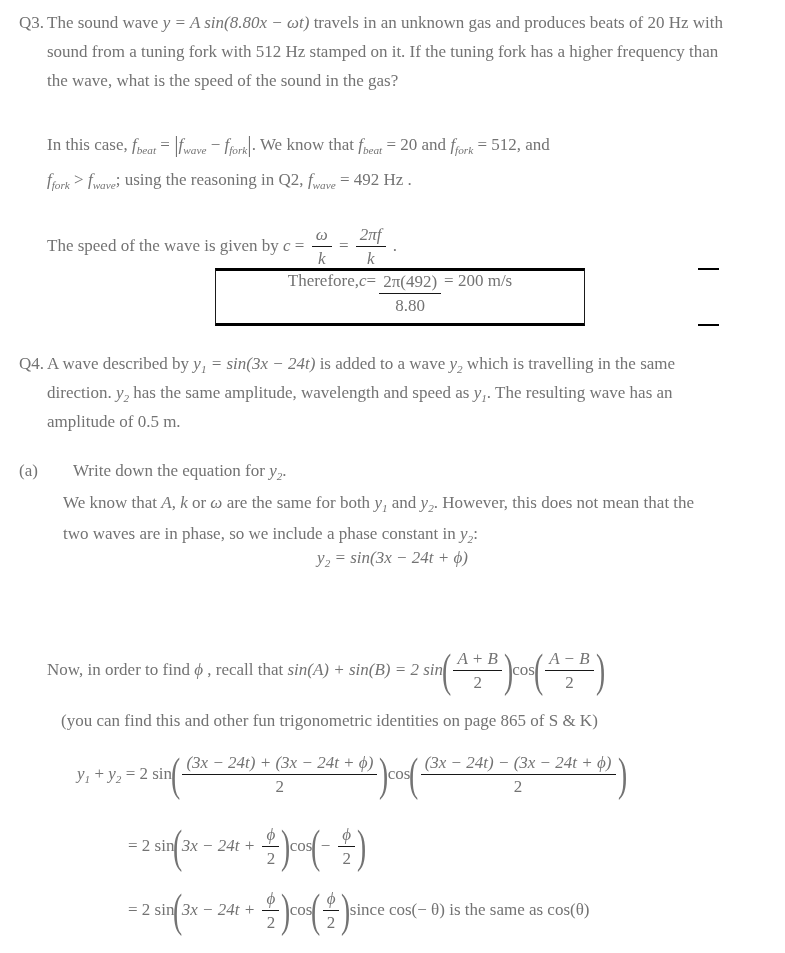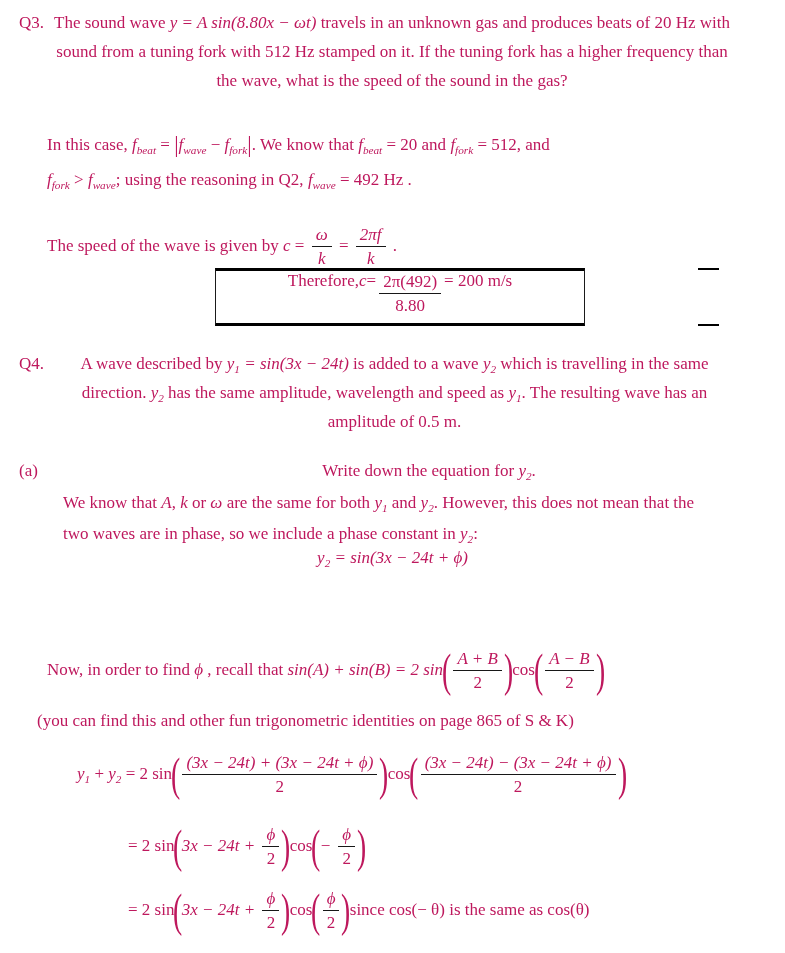--- a/index.html
+++ b/index.html
@@ -1,29 +1,29 @@
 <!DOCTYPE html>
 <html><head>
 <meta charset="utf-8">
 <style>
   html,body { margin:0; padding:0; background:#ffffff; }
   .page {
     position: relative;
     width: 785px;
     height: 953px;
     background: #ffffff;
-    color: #be185d;
+    color: #737373;
     font-family: "Liberation Serif", "DejaVu Serif", serif;
     font-size: 17px;
     line-height: 29px;
     overflow: hidden;
   }
   .blk { position: absolute; left: 0; right: 0; }
   .qlabel { position: absolute; left: 19px; top: 0; }
-  .qbody { margin-left: 47px; text-align: center; }
+  .qbody { margin-left: 47px; }
   .qbody.inda { margin-left: 73px; }
   .rm { font-style: normal; }
   .mi { font-style: italic; }
   sub { font-size: 66%; line-height: 0; }
   .fs sub { font-style: italic; }
   .fs { white-space: nowrap; }
   .av { font-size: 130%; vertical-align: -2px; font-weight: 300; }
   .frac { display: inline-block; vertical-align: middle; text-align: center; margin: 0 3px; line-height: 1.25; }
   .frac .fnum { display: block; border-bottom: 1px solid #171717; padding: 0 4px 1px; }
   .frac .fden { display: block; padding: 1px 4px 0; }
@@ -81,21 +81,21 @@
     <div class="qbody inda"><span class="rm">Write down the equation for </span><span class="fs"><span class="mi">y</span><sub>2</sub></span><span class="rm">.</span></div>
   </div>
 
   <div class="blk" style="top:487px;left:63px;width:645px;line-height:31px"><span class="rm">We know that </span><span class="mi">A</span><span class="rm">, </span><span class="mi">k</span><span class="rm"> or </span><span class="mi">ω</span><span class="rm"> are the same for both </span><span class="fs"><span class="mi">y</span><sub>1</sub></span><span class="rm"> and </span><span class="fs"><span class="mi">y</span><sub>2</sub></span><span class="rm">. However, this does not mean that the two waves are in phase, so we include a phase constant in </span><span class="fs"><span class="mi">y</span><sub>2</sub></span><span class="rm">:</span></div>
 
   <div class="blk center" style="top:546px;line-height:1.4"><span class="fs"><span class="mi">y</span><sub>2</sub></span><span class="mi"> = sin(3x − 24t + ϕ)</span></div>
 
 
   <div class="blk eqline" style="top:648px;left:47px"><span class="rm">Now, in order to find </span><span class="mi">ϕ</span><span class="rm"> , recall that </span><span class="mi">sin(A) + sin(B) = 2 sin</span><span class="bp">(</span><span class="frac"><span class="fnum mi">A + B</span><span class="fden rm">2</span></span><span class="bp">)</span><span class="rm">cos</span><span class="bp">(</span><span class="frac"><span class="fnum mi">A − B</span><span class="fden rm">2</span></span><span class="bp">)</span></div>
 
-  <div class="blk" style="top:706px;left:37px"><span class="rm">(you can find this and other fun trigonometric identities on page 865 of S &amp; K)</span></div>
+  <div class="blk" style="top:706px;left:61px"><span class="rm">(you can find this and other fun trigonometric identities on page 865 of S &amp; K)</span></div>
 
   <div class="blk eqline" style="top:752px;left:77px"><span class="fs"><span class="mi">y</span><sub>1</sub></span><span class="rm"> + </span><span class="fs"><span class="mi">y</span><sub>2</sub></span><span class="rm"> = 2 sin</span><span class="bp">(</span><span class="frac"><span class="fnum mi">(3x − 24t) + (3x − 24t + ϕ)</span><span class="fden rm">2</span></span><span class="bp">)</span><span class="rm">cos</span><span class="bp">(</span><span class="frac"><span class="fnum mi">(3x − 24t) − (3x − 24t + ϕ)</span><span class="fden rm">2</span></span><span class="bp">)</span></div>
 
   <div class="blk eqline" style="top:824px;left:128px"><span class="rm">= 2 sin</span><span class="bp">(</span><span class="mi">3x − 24t + </span><span class="frac"><span class="fnum mi">ϕ</span><span class="fden rm">2</span></span><span class="bp">)</span><span class="rm">cos</span><span class="bp">(</span><span class="mi">− </span><span class="frac"><span class="fnum mi">ϕ</span><span class="fden rm">2</span></span><span class="bp">)</span></div>
 
   <div class="blk eqline" style="top:888px;left:128px"><span class="rm">= 2 sin</span><span class="bp">(</span><span class="mi">3x − 24t + </span><span class="frac"><span class="fnum mi">ϕ</span><span class="fden rm">2</span></span><span class="bp">)</span><span class="rm">cos</span><span class="bp">(</span><span class="frac"><span class="fnum mi">ϕ</span><span class="fden rm">2</span></span><span class="bp">)</span><span class="rm since">since cos(− θ) is the same as cos(θ)</span></div>
 
 </div>
 
 </body></html>

